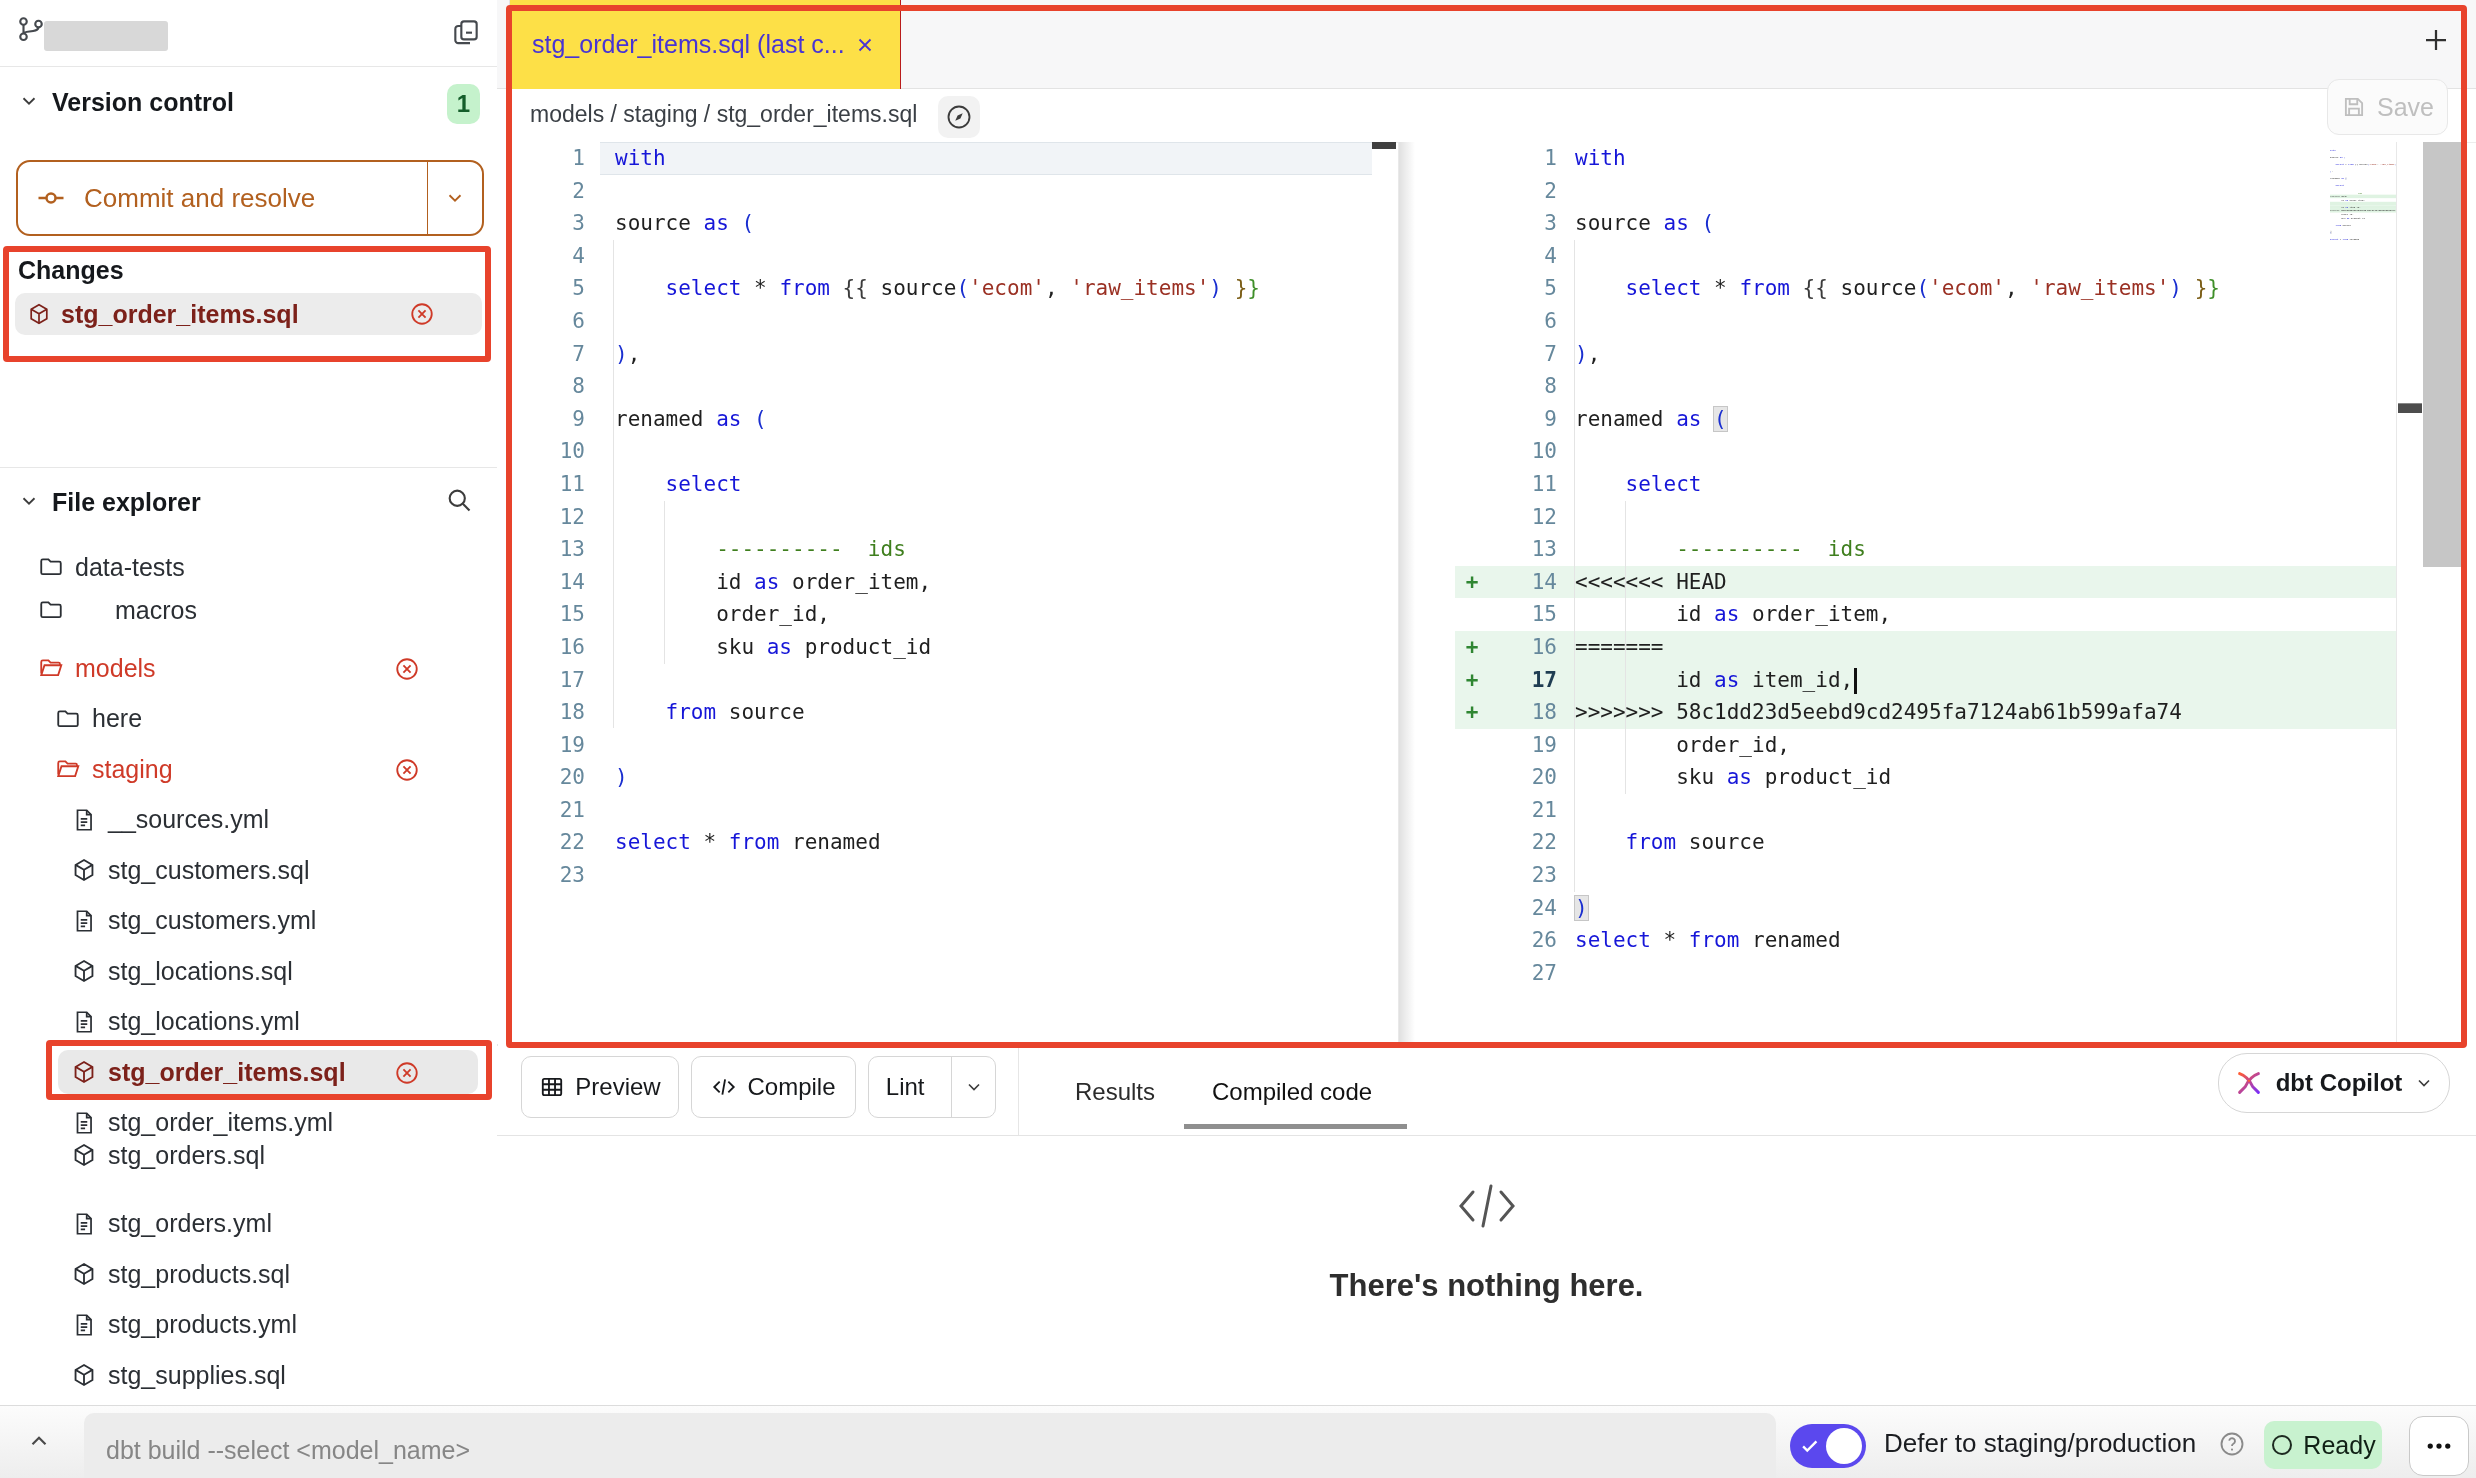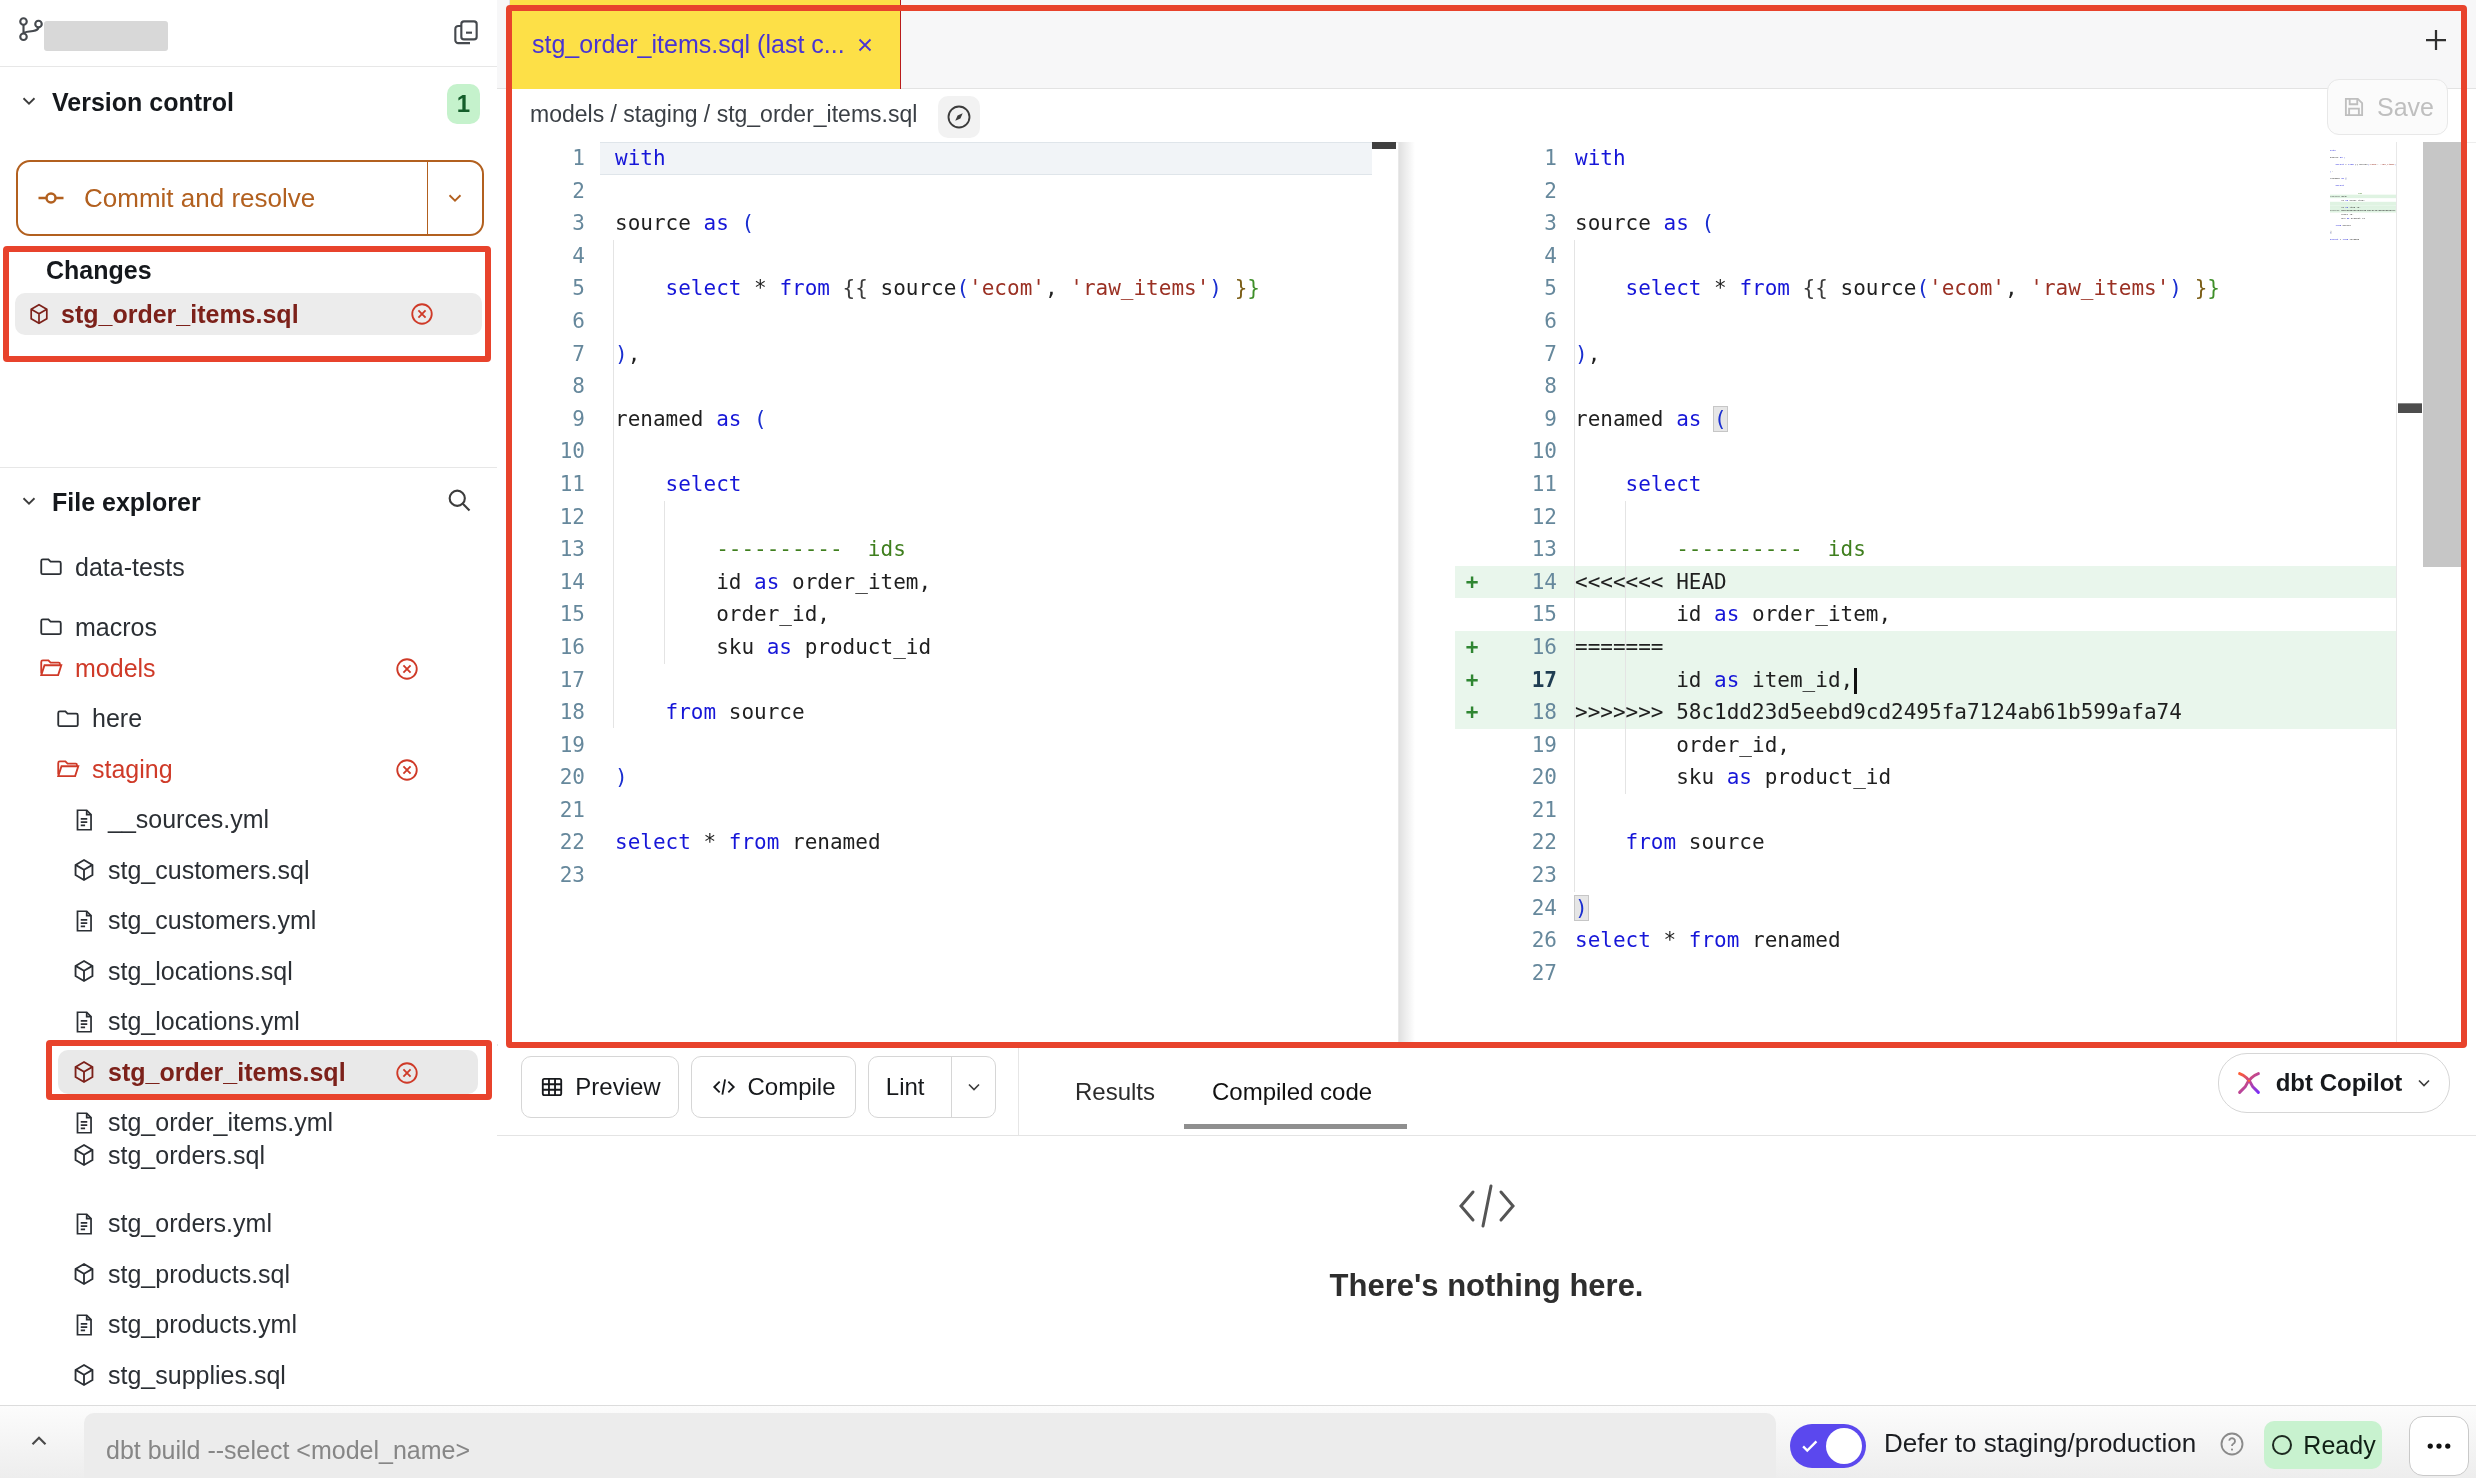--- a/index.html
+++ b/index.html
@@ -157,21 +157,21 @@
         </svg>
       </span>
       <span class="lbl">Commit and resolve</span>
       <span id="commit-split">
         <svg width="22" height="22" viewBox="0 0 24 24" fill="none" stroke="#b2601f" stroke-width="2">
             <path d="M6 9l6 6 6-6"></path>
           </svg>
       </span>
     </div>
 
-    <div class="abs sb-section-title" style="left:18px;top:256px;margin-left:28px;">Changes</div>
+    <div class="abs sb-section-title" style="left:18px;top:256px;">Changes</div>
     <div class="abs change-item">
       <span style="margin-left:12px;">
         <svg width="24" height="24" viewBox="0 0 24 24" fill="none" stroke="#7c211a" stroke-width="1.7">
           <path d="M12 2.8l7.8 4.5v9.4L12 21.2 4.2 16.7V7.3z"></path>
             <path d="M4.2 7.3L12 11.8l7.8-4.5M12 11.8v9.4"></path>
         </svg>
       </span>
       <span class="lbl">stg_order_items.sql</span>
       <span style="position:absolute;left:394px;top:8px;">
         <svg width="26" height="26" viewBox="0 0 24 24" fill="none" stroke="#cf3a28" stroke-width="1.7">
@@ -197,21 +197,21 @@
 
     <div id="file-tree" class="abs" style="left:0;top:542px;width:497px;">
         <div class="tree-row" style="top: 0px;">
           <span style="position:relative;margin-left:38px;display:flex;align-items:center;">
             <svg width="26" height="26" viewBox="0 0 24 24" fill="none" stroke="#2b2f34" stroke-width="1.7">
               <path d="M3 6.4c0-.8.6-1.4 1.4-1.4h5.2l2 2.1h8c.8 0 1.4.6 1.4 1.4v8.7c0 .8-.6 1.4-1.4 1.4H4.4c-.8 0-1.4-.6-1.4-1.4z"></path>
             </svg>
           </span>
           <span class="lbl" style="position:relative;color:#2b2f34;">data-tests</span>
         </div>
-        <div class="tree-row" style="top: 60px;">
+        <div class="tree-row" style="top: 43px; gap: 40px;">
           <span style="position:relative;margin-left:38px;display:flex;align-items:center;">
             <svg width="26" height="26" viewBox="0 0 24 24" fill="none" stroke="#2b2f34" stroke-width="1.7">
               <path d="M3 6.4c0-.8.6-1.4 1.4-1.4h5.2l2 2.1h8c.8 0 1.4.6 1.4 1.4v8.7c0 .8-.6 1.4-1.4 1.4H4.4c-.8 0-1.4-.6-1.4-1.4z"></path>
             </svg>
           </span>
           <span class="lbl" style="position:relative;color:#2b2f34;">macros</span>
         </div>
         <div class="tree-row" style="top: 101px;">
           <span style="position:relative;margin-left:38px;display:flex;align-items:center;">
             <svg width="26" height="26" viewBox="0 0 24 24" fill="none" stroke="#cf3a28" stroke-width="1.7">

